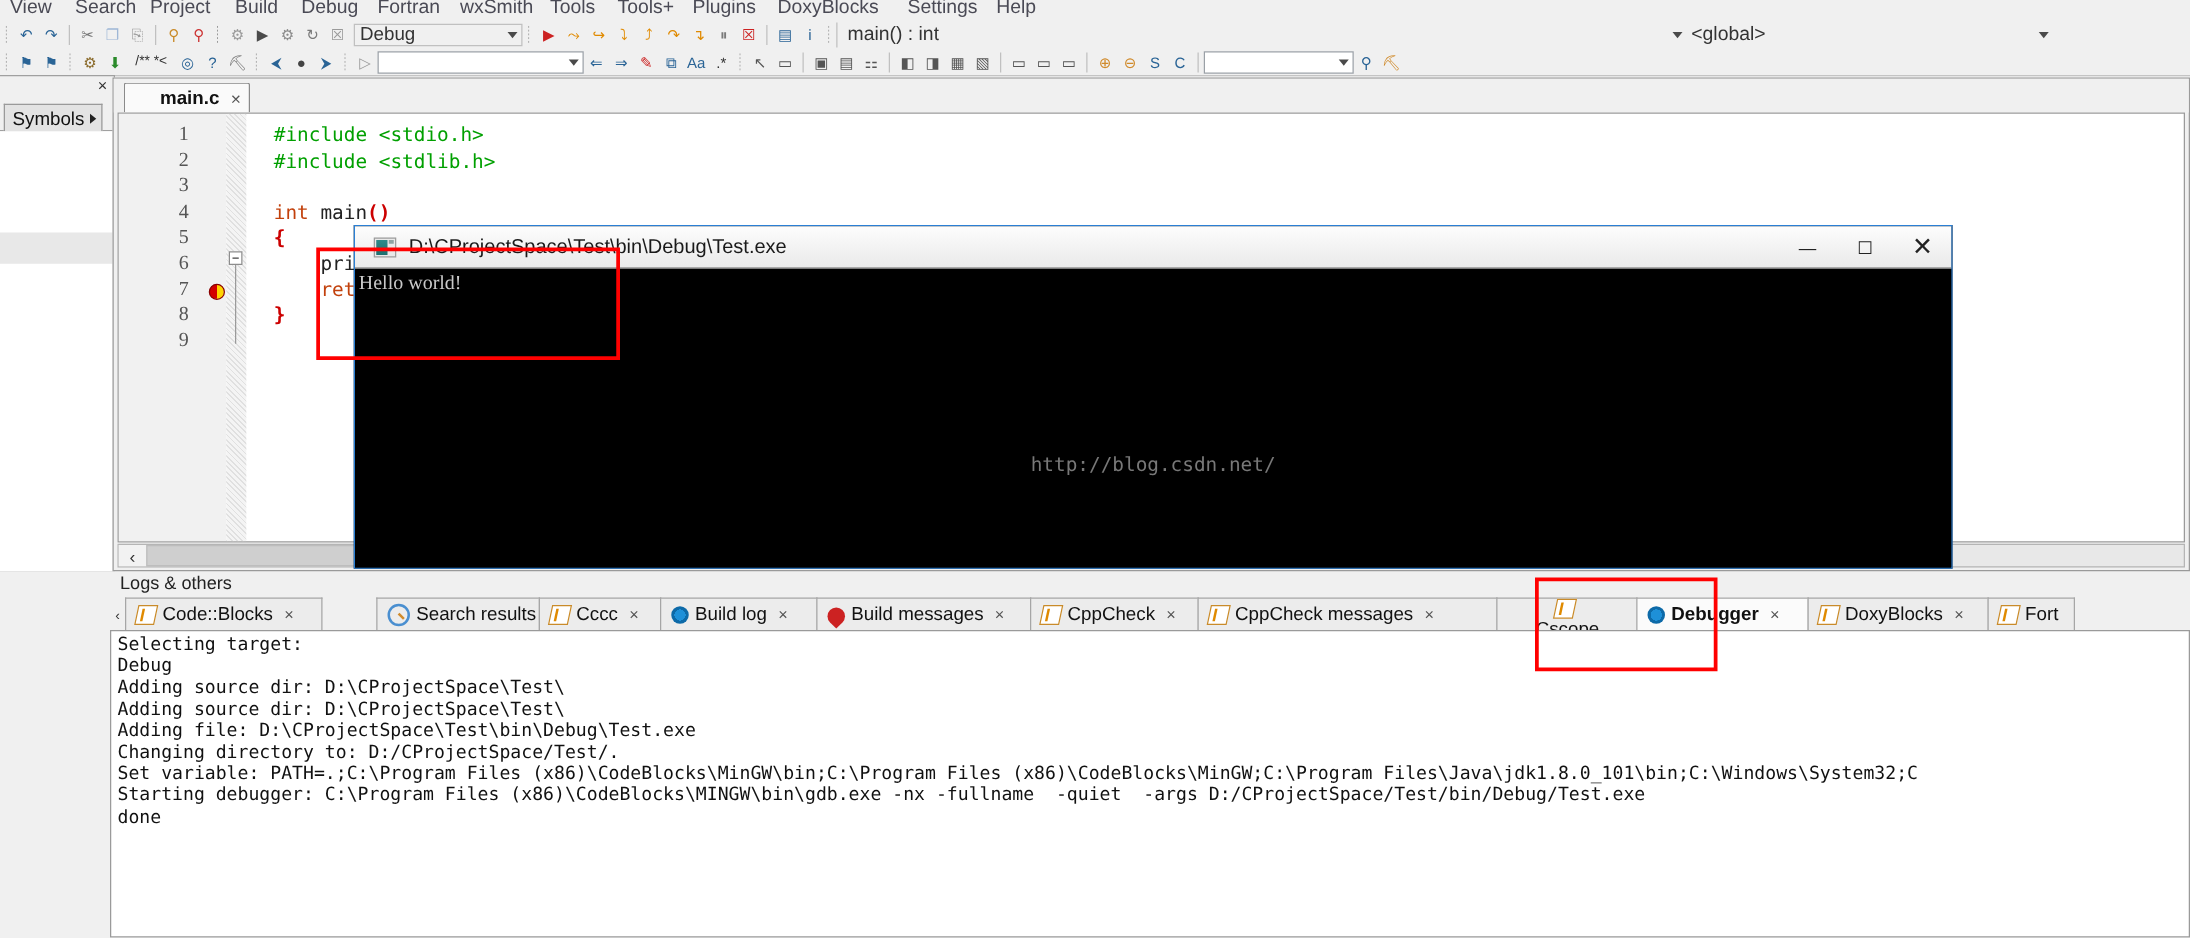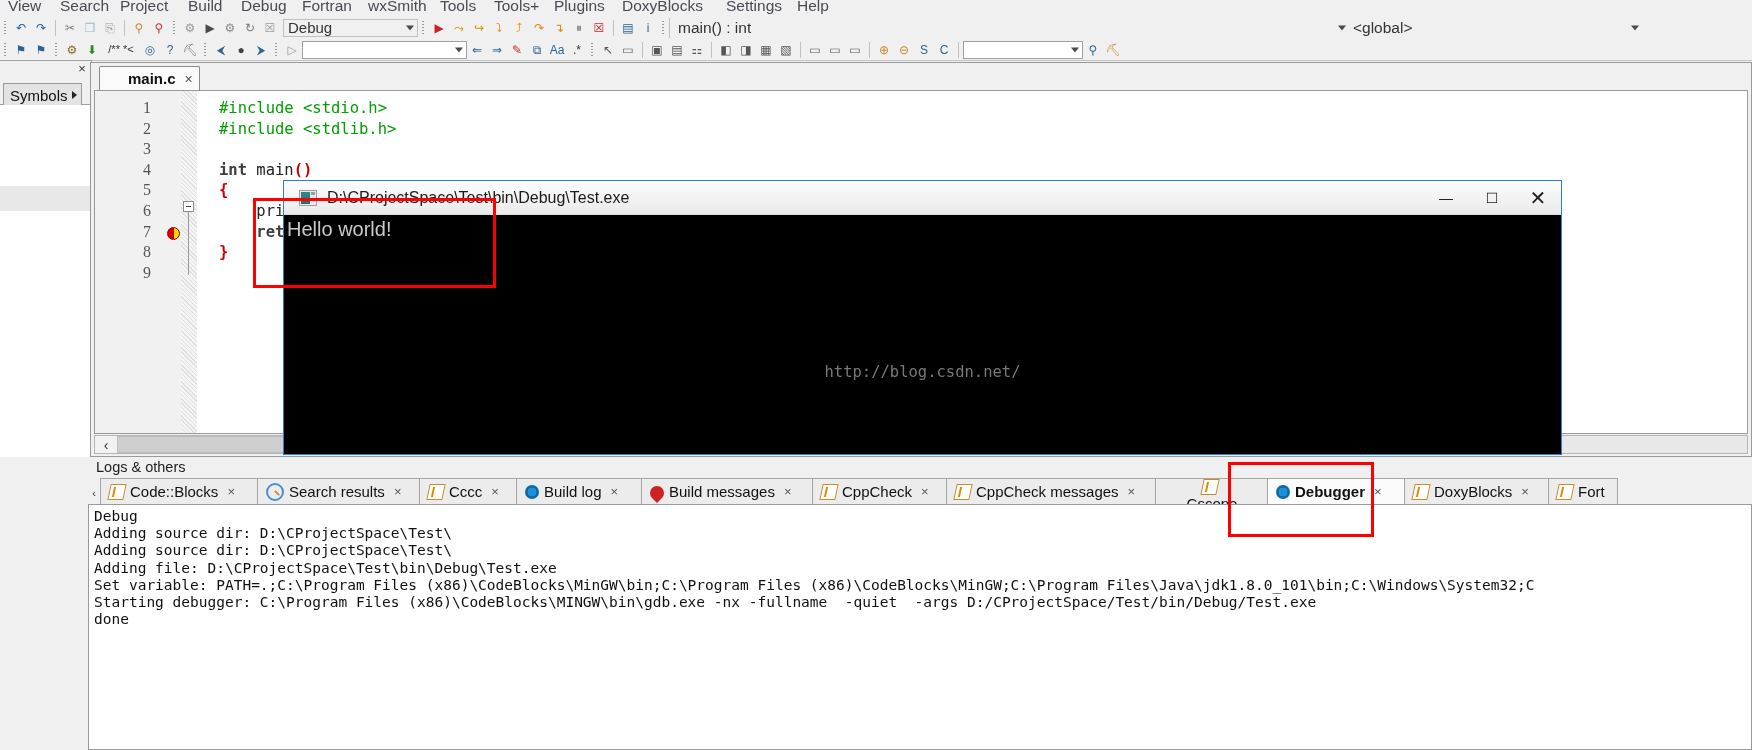--- a/index.html
+++ b/index.html
@@ -127,21 +127,21 @@
     background-image:
       repeating-linear-gradient(45deg,#e0e0e0 0 1px,transparent 1px 3px);
   }
   .codearea{
     position:absolute;left:104px;top:0;right:0;height:100%;
     font-family:"DejaVu Sans Mono","Liberation Mono",monospace;
     font-size:15.5px;
   }
   .codearea .cl{position:absolute;left:0;white-space:pre;margin-left:20px;}
   .k-pre{color:#00a000;}
-  .k-kw{color:#404040;font-weight:bold;}
+  .k-kw{color:#c2410c;font-weight:normal;}
   .k-plain{color:#222;}
   .k-brace{color:#cc0000;font-weight:bold;}
   .bp{
     position:absolute;left:72px;width:13px;height:13px;border-radius:50%;
     background:linear-gradient(90deg,#d40000 0 50%,#ffd400 50% 100%);
     border:1px solid #8a0000;box-sizing:border-box;
   }
   .foldbox{
     position:absolute;left:88px;width:11px;height:11px;
     border:1px solid #8d8d8d;background:#fff;box-sizing:border-box;
@@ -197,22 +197,22 @@
     width:46px;height:34px;display:flex;align-items:center;justify-content:center;
     font-size:14px;color:#222;
   }
   .wbtn.close{font-size:20px;font-weight:300;}
   .console-body{
     position:absolute;left:0;top:34px;right:0;bottom:0;
     background:#000;overflow:hidden;
   }
   .console-out{
     position:absolute;left:3px;top:3px;
-    font-family:Liberation Sans, sans-serif;
-    font-size:20px;color:#c9c9c9;white-space:pre;
+    font-family:Liberation Serif, serif;
+    font-size:16px;color:#c9c9c9;white-space:pre;
   }
   .watermark{
     position:absolute;left:50%;top:148px;transform:translateX(-50%);
     font-family:"DejaVu Sans Mono","Liberation Mono",monospace;
     font-size:15.5px;color:#787878;white-space:nowrap;
   }
   
   .annot{
     position:absolute;border:3px solid #f00;box-sizing:border-box;
     pointer-events:none;
@@ -476,21 +476,21 @@
 
 <div class="logspanel">
   <div class="logs-cap">Logs &amp; others</div>
   <div class="logtabs" id="logtabs">
       <div class="scrollarrow">‹</div>
       <div class="logtab" style="width: 158px;">
         <span class="ic ic-doc"></span>
         <span>Code::Blocks</span>
         <span class="x">×</span>
       </div>
-      <div class="logtab" style="width: 163px;">
+      <div class="logtab" style="width: 131px; margin-left: 44px;">
         <span class="ic ic-mag"></span>
         <span>Search results</span>
         <span class="x">×</span>
       </div>
       <div class="logtab" style="width: 98px;">
         <span class="ic ic-doc"></span>
         <span>Cccc</span>
         <span class="x">×</span>
       </div>
       <div class="logtab" style="width: 126px;">
@@ -501,21 +501,21 @@
       <div class="logtab" style="width: 172px;">
         <span class="ic ic-pin"></span>
         <span>Build messages</span>
         <span class="x">×</span>
       </div>
       <div class="logtab" style="width: 135px;">
         <span class="ic ic-doc"></span>
         <span>CppCheck</span>
         <span class="x">×</span>
       </div>
-      <div class="logtab" style="width: 210px;">
+      <div class="logtab" style="width: 240px;">
         <span class="ic ic-doc"></span>
         <span>CppCheck messages</span>
         <span class="x">×</span>
       </div>
       <div class="logtab" style="width: 113px; flex-direction: column;">
         <span class="ic ic-doc"></span>
         <span>Cscope</span>
         <span class="x">×</span>
       </div>
       <div class="logtab active" style="width: 138px;">
@@ -527,24 +527,26 @@
         <span class="ic ic-doc"></span>
         <span>DoxyBlocks</span>
         <span class="x">×</span>
       </div>
       <div class="logtab" style="width: 70px;">
         <span class="ic ic-doc"></span>
         <span>Fort</span>
       </div>
     </div>
   <div class="logbody" id="logbody">
+      <div class="logline">Selecting target:</div>
       <div class="logline">Debug</div>
       <div class="logline">Adding source dir: D:\CProjectSpace\Test\</div>
       <div class="logline">Adding source dir: D:\CProjectSpace\Test\</div>
       <div class="logline">Adding file: D:\CProjectSpace\Test\bin\Debug\Test.exe</div>
+      <div class="logline">Changing directory to: D:/CProjectSpace/Test/.</div>
       <div class="logline">Set variable: PATH=.;C:\Program Files (x86)\CodeBlocks\MinGW\bin;C:\Program Files (x86)\CodeBlocks\MinGW;C:\Program Files\Java\jdk1.8.0_101\bin;C:\Windows\System32;C</div>
       <div class="logline">Starting debugger: C:\Program Files (x86)\CodeBlocks\MINGW\bin\gdb.exe -nx -fullname  -quiet  -args D:/CProjectSpace/Test/bin/Debug/Test.exe</div>
       <div class="logline">done</div>
     </div>
 </div>
 
 <div id="annots">
     <div class="annot" style="left: 253px; top: 198px; width: 243px; height: 90px;"></div>
     <div class="annot" style="left: 1228px; top: 462px; width: 146px; height: 75px;"></div>
   </div>

